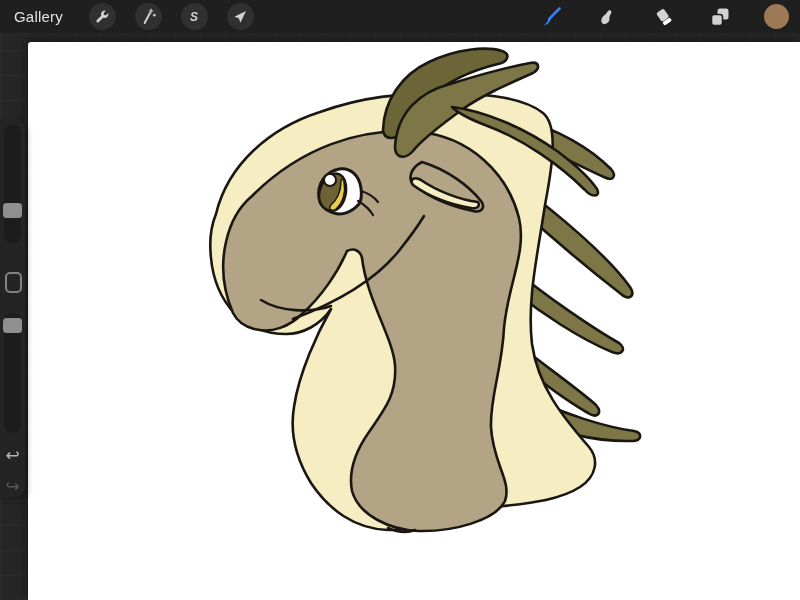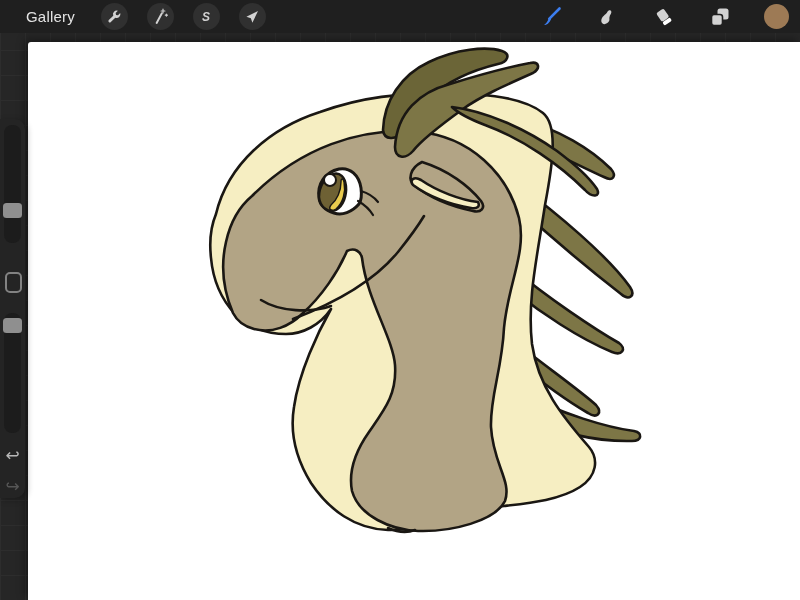--- a/index.html
+++ b/index.html
@@ -18,21 +18,21 @@
     background:#ffffff;border-radius:3px 0 0 0;
     box-shadow:-3px -3px 8px rgba(0,0,0,.35);
   }
   .artwork{position:absolute;left:0;top:0;width:800px;height:600px;pointer-events:none;}
   
   .topbar{
     position:absolute;left:0;top:0;width:800px;height:33px;
     background:#1f1f1f;z-index:30;display:flex;align-items:center;
   }
   .gallery{
-    color:#e3e3e3;font-size:15px;padding:0 14px 0 14px;letter-spacing:.2px;margin-left:12px;
+    color:#e3e3e3;font-size:15px;padding:0 14px 0 14px;letter-spacing:.2px;
   }
   .circle-btn{
     width:27px;height:27px;border-radius:50%;background:#303030;
     display:flex;align-items:center;justify-content:center;
     margin-left:19px;flex:0 0 auto;
   }
   .right-tools{position:absolute;right:0;top:0;height:33px;display:flex;align-items:center;}
   .tool-btn{width:34px;height:33px;display:flex;align-items:center;justify-content:center;margin-right:22px;}
   .tool-btn.swatch{margin-right:7px;}
   

